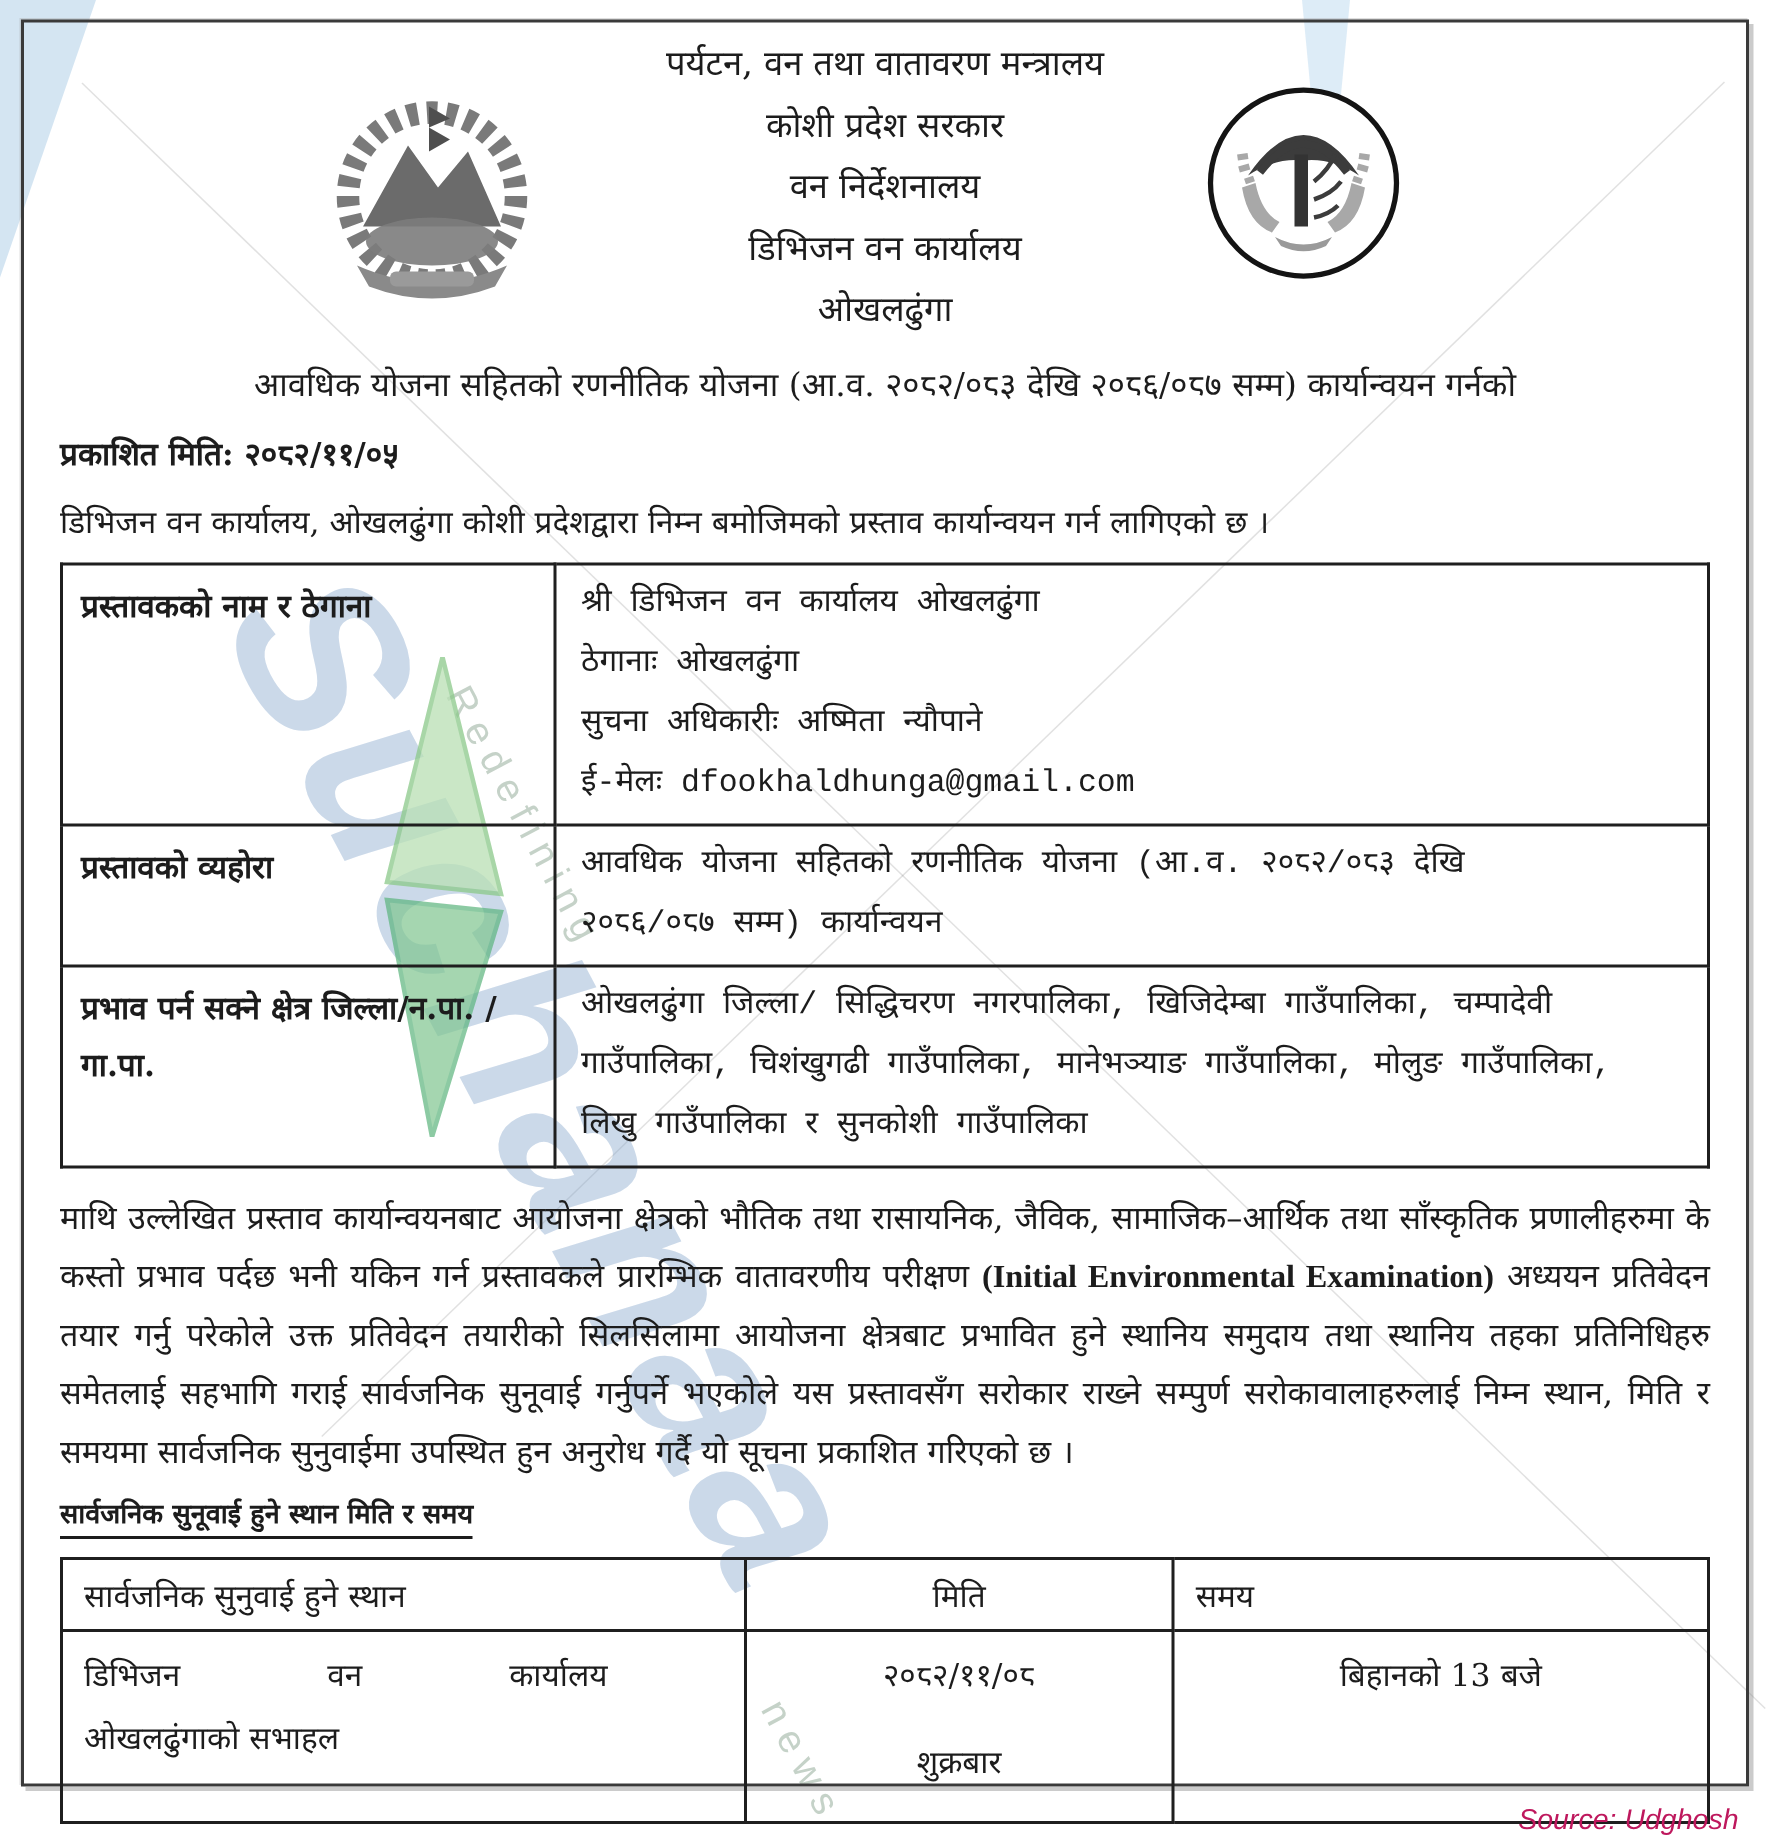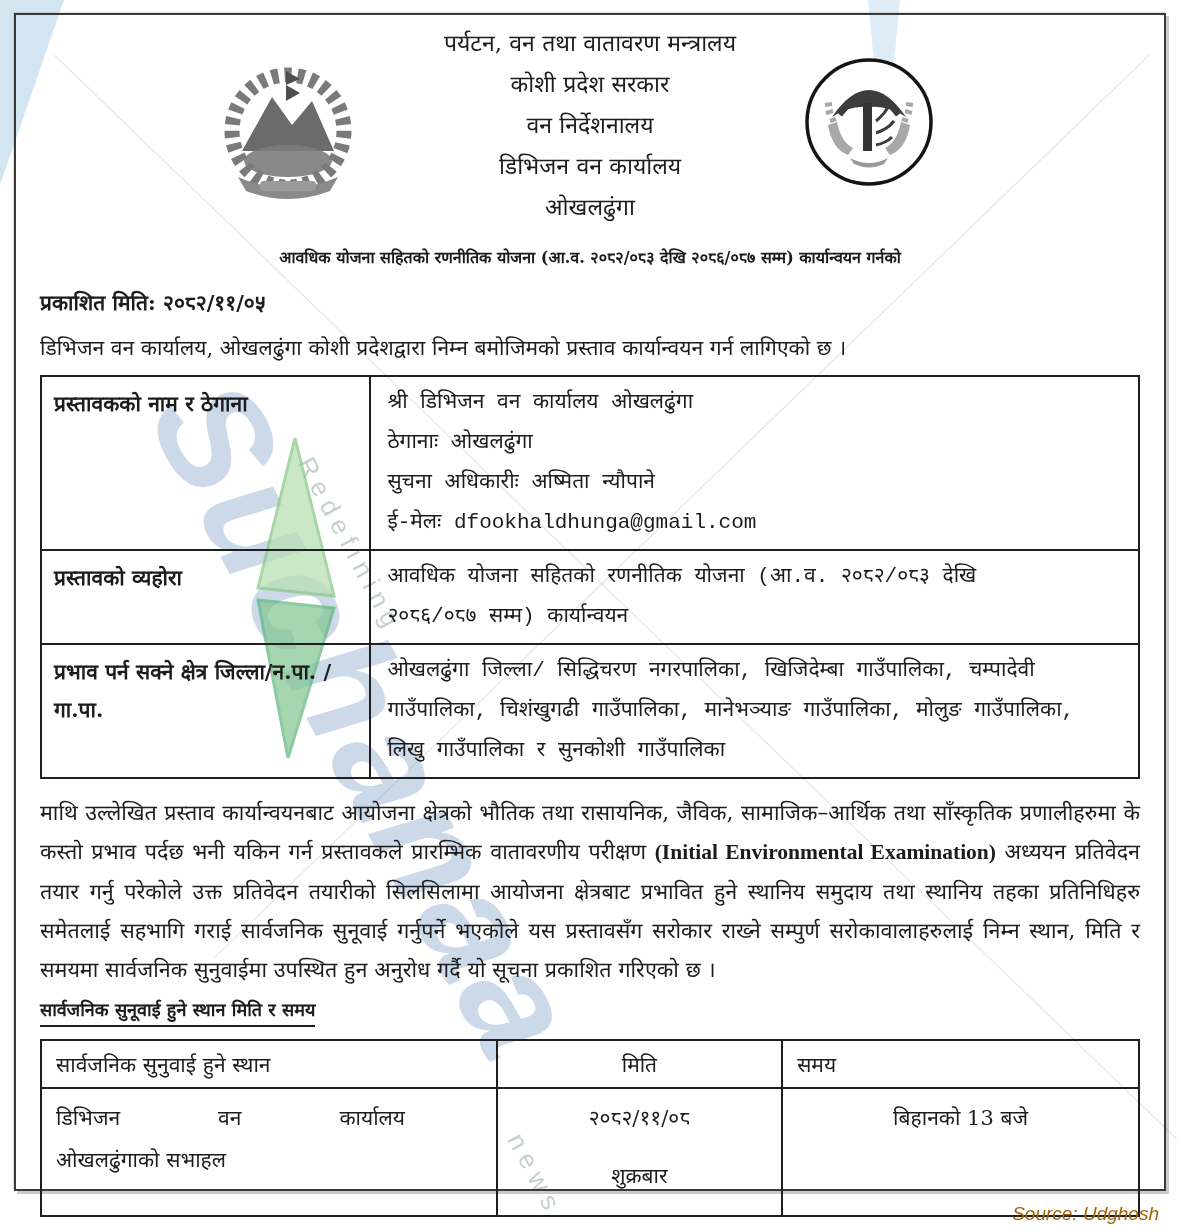--- a/index.html
+++ b/index.html
@@ -29,21 +29,21 @@
     border:2px solid #3a3a3a; box-shadow:3px 3px 0 rgba(140,140,140,.45), -1px -1px 0 rgba(160,160,160,.35);
     padding:8px 24px 0 24px; }
 
   
   .hdr { text-align:center; font-size:23px; line-height:41px; }
   .hdr .l { display:block; }
   .logo-left { position:absolute; left:192px; top:44px; }
   .logo-right { position:absolute; left:786px; top:40px; }
 
   
-  .title { margin-top:7px; text-align:center; font-weight:bold; font-size:16px; line-height:46px; }
+  .title { margin-top:7px; text-align:center; font-weight:normal; font-size:22px; line-height:46px; }
   .published { text-align:left; font-weight:bold; font-size:21px; line-height:40px; margin-top:2px; }
   .intro { font-size:21px; line-height:38px; margin-top:6px; }
 
   
   table { border-collapse:collapse; width:100%; }
   .tbl1 { margin-top:8px; }
   .tbl1 td { border:2px solid #1f1f1f; vertical-align:top; font-size:21px; }
   .tbl1 .lab { width:30%; font-weight:bold; padding:8px 12px; line-height:38px; }
   .tbl1 .val { width:70%; padding:6px 16px; line-height:40px;font-family:Liberation Mono, monospace; }
   .tbl1 .val .ln { display:block; }
@@ -61,21 +61,21 @@
   .tbl2 th.c1 { width:41.5%; text-align:left; }
   .tbl2 th.c2 { width:26%; text-align:center; }
   .tbl2 th.c3 { width:32.5%; text-align:left; }
   .tbl2 td { padding:8px 14px 18px 14px; line-height:42px; }
   .tbl2 .loc-l1 { display:block; text-align:justify; text-align-last:justify; width:82%; }
   .tbl2 .loc-l2 { display:block; }
   .tbl2 .cell-c { text-align:center; }
   .tbl2 .day { display:block; margin-top:16px; }
 
   .source { position:absolute; right:22px; bottom:6px; z-index:2;
-    font-family:"Liberation Sans",sans-serif; font-style:italic; font-size:19px; color:#a16207; }
+    font-family:"Liberation Sans",sans-serif; font-style:italic; font-size:19px; color:#be185d; }
 
   svg .gray { fill:#6b6b6b; }
 </style>
 </head>
 <body>
 
 <div class="bg-layer">
   <div class="corner-tri-tl"></div>
   <div class="beam-top"></div>
   <div class="hairline a"></div>

